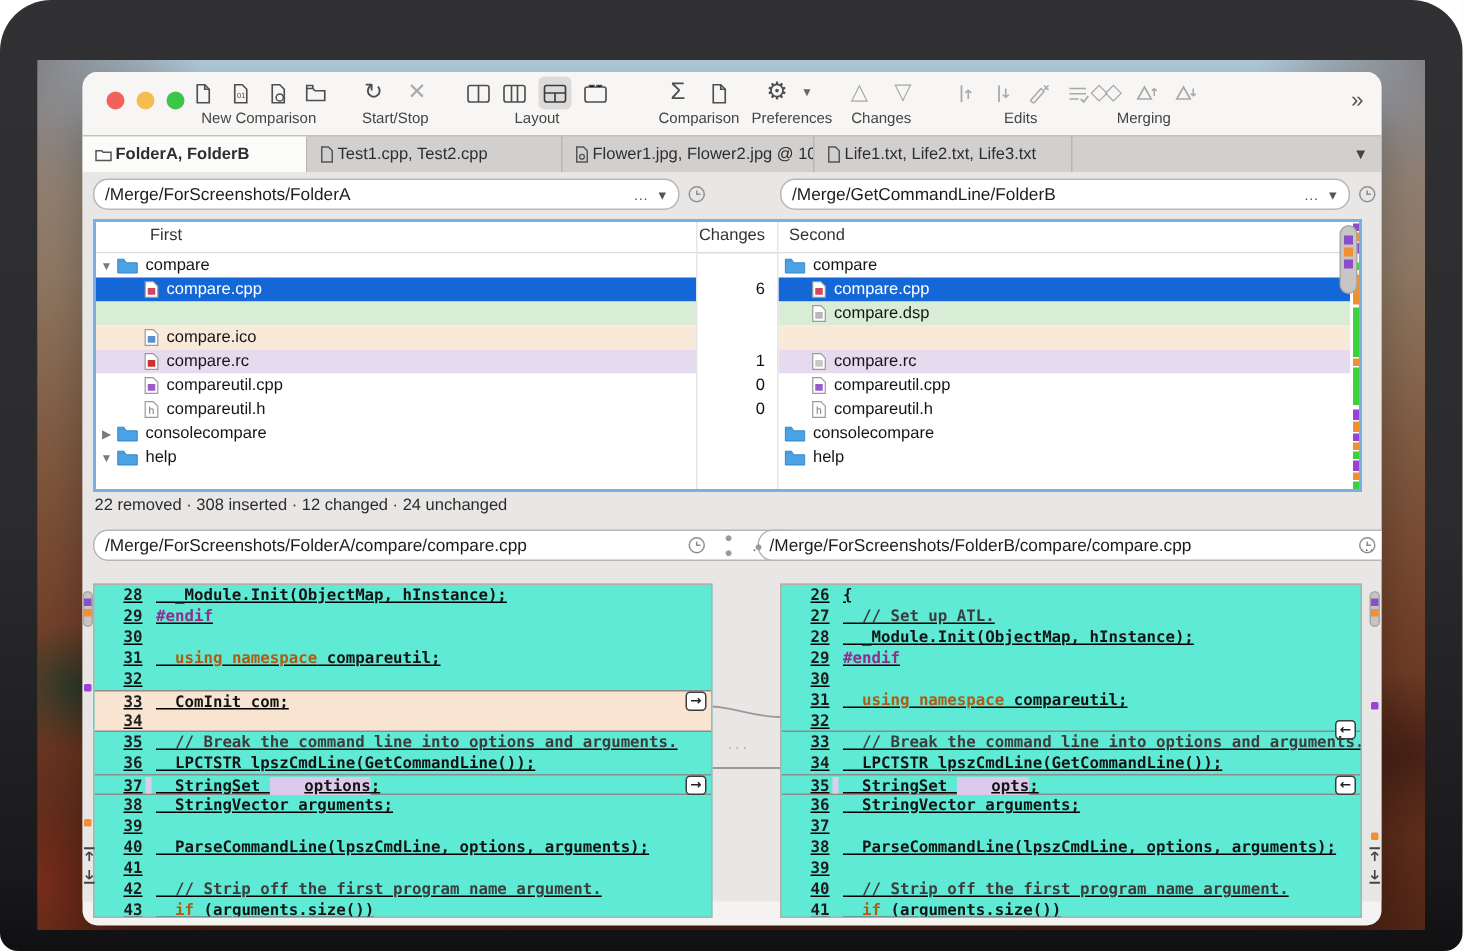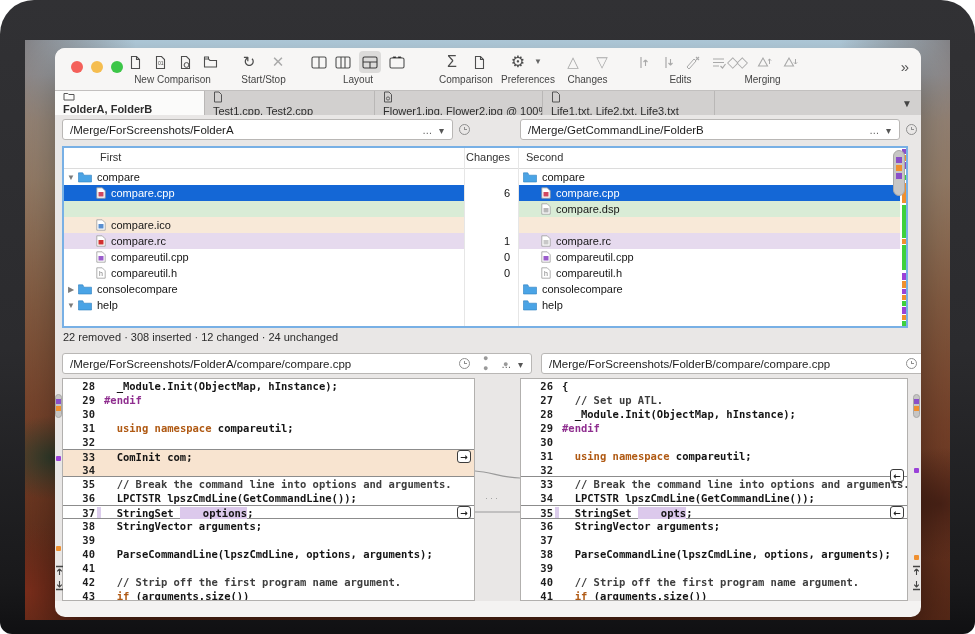--- a/index.html
+++ b/index.html
@@ -23,27 +23,27 @@
   .tgroup{position:absolute;top:3px;display:flex;flex-direction:column;align-items:center;}
   .ticons{display:flex;gap:9px;align-items:center;height:22px;}
   .ticon{color:#4e4e4e;font-size:15px;line-height:20px;display:flex;align-items:center;justify-content:center;min-width:16px;height:20px;}
   .ticon svg{display:block;}
   .ticon.dis{color:#a9a9a9;}
   .ticon.sel{background:#dcdbda;border-radius:4px;padding:1px 3px;}
   .tlabel{font-size:10px;color:#454545;margin-top:1px;white-space:nowrap;}
   .overflow{position:absolute;right:12px;top:10px;font-size:15px;color:#555;}
   
   .tabbar{display:flex;height:24px;background:#d2d0cf;border-top:1px solid #c2c0bf;font-size:11px;color:#2e2e2e;}
-  .tab{display:flex;align-items:flex-start;gap:2px;padding:0 8px;border-right:1px solid #b9b7b6;overflow:hidden;white-space:nowrap;box-sizing:border-box;flex-direction:column;}
+  .tab{display:flex;align-items:center;gap:2px;padding:0 8px;border-right:1px solid #b9b7b6;overflow:hidden;white-space:nowrap;box-sizing:border-box;}
   .tab.active{background:#fbfbfa;font-weight:bold;}
   .tabdrop{flex:1;display:flex;align-items:center;justify-content:flex-end;padding-right:9px;color:#444;font-size:10px;}
   .tabicon{flex:none;display:flex;}
   
   .content{position:relative;height:486px;background:#e9e7e6;}
-  .pathfield{position:absolute;height:21px;background:#fff;border:1px solid #b9b7b5;border-radius:3px;
+  .pathfield{position:absolute;height:21px;background:#fff;border:1px solid #b9b7b5;border-radius:10px;
     font-size:11.5px;color:#1c1c1c;line-height:21px;padding-left:7px;box-sizing:border-box;}
   .pf-adorn{position:absolute;right:6px;top:0;color:#555;font-size:10px;letter-spacing:2px;}
   .clock{position:absolute;width:11px;height:11px;border:1.2px solid #8f8f8f;border-radius:50%;box-sizing:border-box;}
   .clock:before{content:"";position:absolute;left:4px;top:1.5px;width:1.2px;height:3.5px;background:#8f8f8f;}
   .clock:after{content:"";position:absolute;left:4px;top:4px;width:3px;height:1.2px;background:#8f8f8f;}
   
   .ftable{position:absolute;left:7px;top:31px;width:846px;height:182px;background:#fff;
     border:2px solid #78b0e5;box-sizing:border-box;overflow:hidden;}
   .fhead{position:relative;height:20px;border-bottom:1px solid #dcdcdc;font-size:11px;color:#333;}
   .fhead .h1{position:absolute;left:36px;top:3px;}
@@ -59,21 +59,21 @@
   .sel .fl,.sel .fr{background:#1467d6;color:#fff;}
   .chev{width:14px;flex:none;text-align:center;color:#7b7b7b;font-size:8px;}
   .ficon{flex:none;margin-right:5px;display:flex;}
   .fname{white-space:nowrap;}
   .mapstrip{position:absolute;left:838px;top:1px;width:6px;}
   .mseg{width:6px;}
   .mthumb{position:absolute;left:829px;top:2px;width:12px;height:46px;background:#c7c6c5;border:1px solid #a9a8a7;border-radius:6px;box-sizing:border-box;display:flex;flex-direction:column;align-items:center;gap:2px;padding-top:6px;}
   .mthumb i{width:6px;height:6px;display:block;}
   .fsummary{position:absolute;left:8px;top:216px;font-size:11px;color:#2b2b2b;}
   
-  .pane{position:absolute;top:263px;height:223px;background:#ffffff;border:1px solid #b2b0ae;box-sizing:border-box;overflow:hidden;}
+  .pane{position:absolute;top:274px;height:223px;background:#5eead4;border:1px solid #b2b0ae;box-sizing:border-box;overflow:hidden;text-decoration:underline;}
   .pane.l{left:7px;width:413px;}
   .pane.r{left:465px;width:388px;}
   .cline{position:relative;height:14px;line-height:14px;display:flex;white-space:pre;
     font-family:"DejaVu Sans Mono",monospace;font-size:10.5px;font-weight:600;color:#141414;box-sizing:border-box;}
   .lnum{flex:none;width:32px;text-align:right;padding-right:9px;color:#1d1d1d;}
   .bgchg{background:#f8e4d0;}
   .bt{border-top:1px solid #8c8c8c;}
   .bb{border-bottom:1px solid #8c8c8c;}
   .kw{color:#b05a14;}
   .pp{color:#8f2e8f;}
@@ -546,21 +546,21 @@
           <i style="background:#8a4fc8"></i>
         </div>
       </div>
       <div class="fsummary">22 removed · 308 inserted · 12 changed · 24 unchanged</div>
 
       <div class="pathfield" style="left:7px;top:238px;width:470px">
         <span>/Merge/ForScreenshots/FolderA/compare/compare.cpp</span>
         <span class="pf-adorn">…&nbsp;▾</span>
       </div>
       <span class="clock" style="left:404px;top:243px"></span>
-      <div class="pathfield" style="left:486px;top:238px;width:432px">
+      <div class="pathfield" style="left:450px;top:238px;width:432px">
         <span>/Merge/ForScreenshots/FolderB/compare/compare.cpp</span>
         <span class="pf-adorn">…&nbsp;▾</span>
       </div>
       <span class="clock" style="left:851px;top:243px"></span>
       <span class="rowdots" style="left:428px;top:238px">●<br>●</span>
       <span class="rowdots" style="left:448px;top:244px">●</span>
 
       <div class="pane l" id="paneL">
             <div class="cline"><span class="lnum">28</span><span>  _Module.Init(ObjectMap, hInstance);</span></div>
             <div class="cline"><span class="lnum">29</span><span><span class="pp">#endif</span></span></div>

